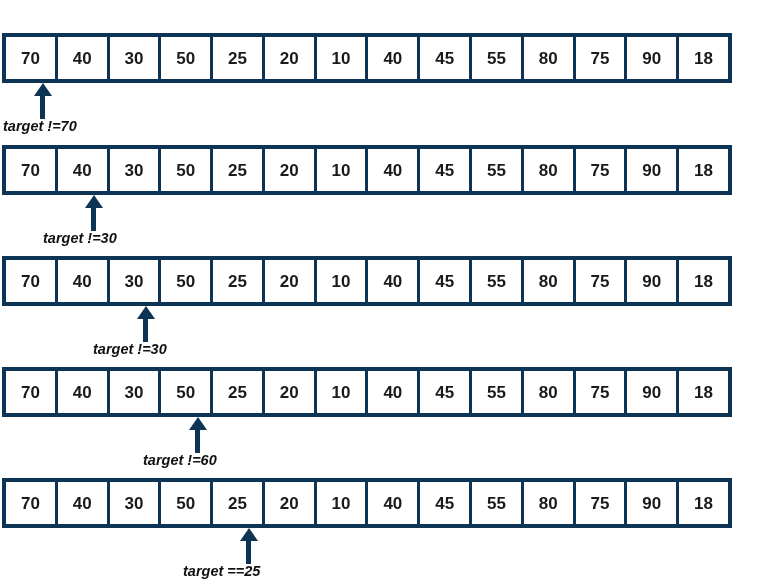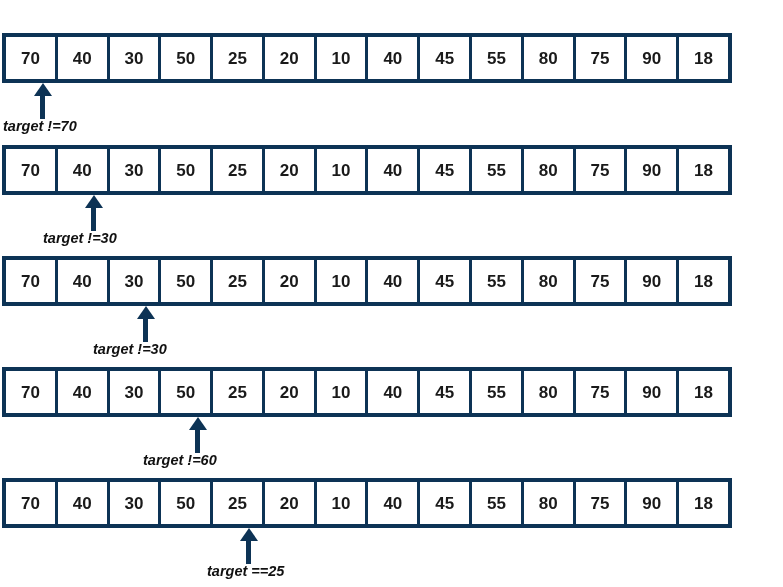--- a/index.html
+++ b/index.html
@@ -206,15 +206,15 @@
         <div class="cell">55</div>
         <div class="cell">80</div>
         <div class="cell">75</div>
         <div class="cell">90</div>
         <div class="cell">18</div>
       </div>
       <div class="pointer" style="left: 240.071px; top: 528px;">
         <div class="head"></div>
         <div class="shaft"></div>
       </div>
-      <div class="step-label" style="left: 207px; top: 563px;">target ==25</div>
+      <div class="step-label" style="left: 183px; top: 563px;">target ==25</div>
     </div>
   </div>
 
 </body></html>

